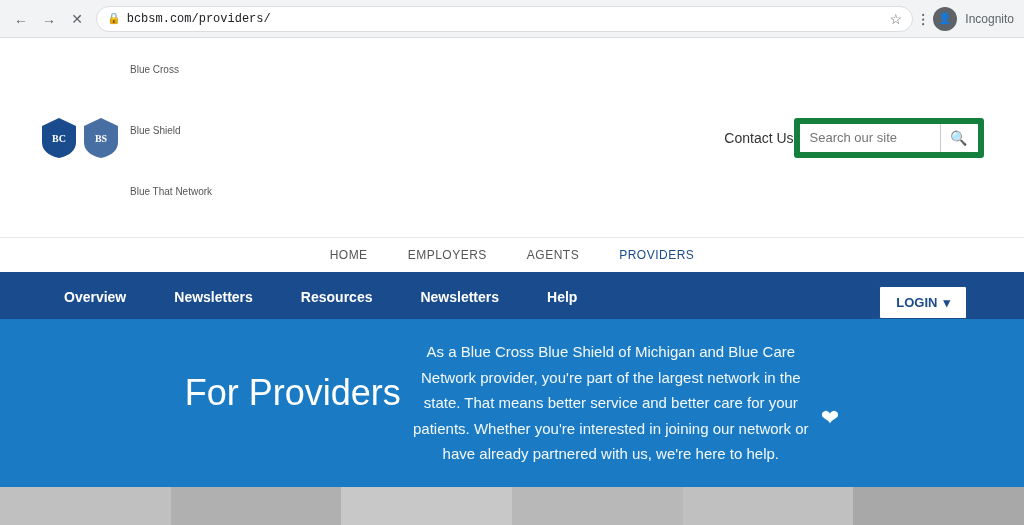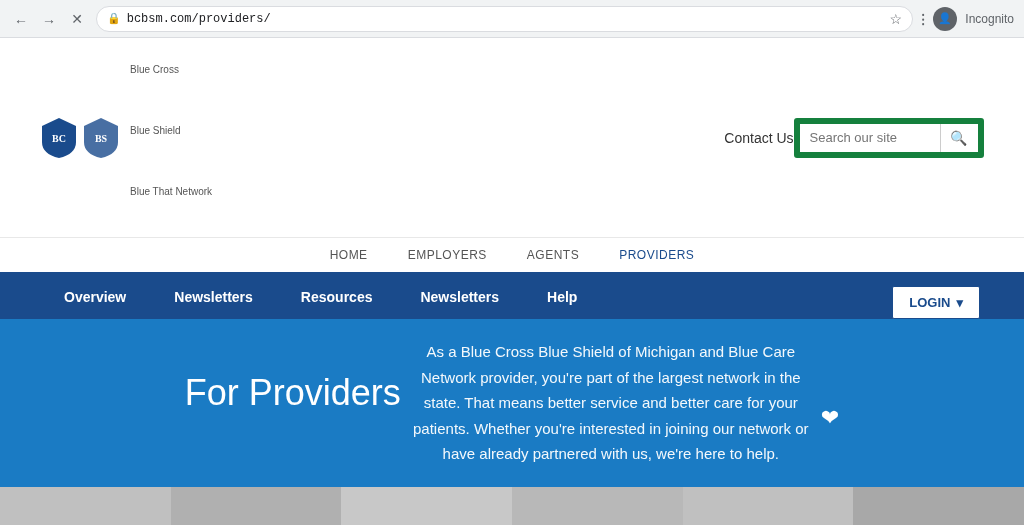--- a/index.html
+++ b/index.html
@@ -184,21 +184,21 @@
     }
     .secondary-nav-item {
       padding: 14px 24px;
       font-size: 14px;
       color: #fff;
       cursor: pointer;
       font-weight: 600;
     }
     .login-btn {
       position: absolute;
-      right: 44px;
+      right: 57px;
       background: #fff;
       color: #1a4b8c;
       border: 1px solid #1a4b8c;
       padding: 8px 16px;
       font-size: 13px;
       font-weight: bold;
       cursor: pointer;
       display: flex;
       align-items: center;
       gap: 6px;

